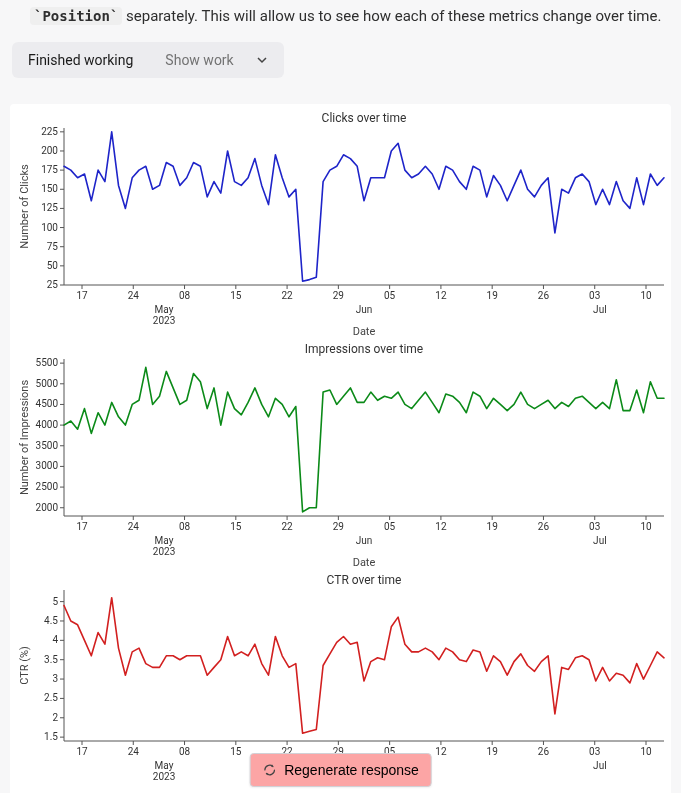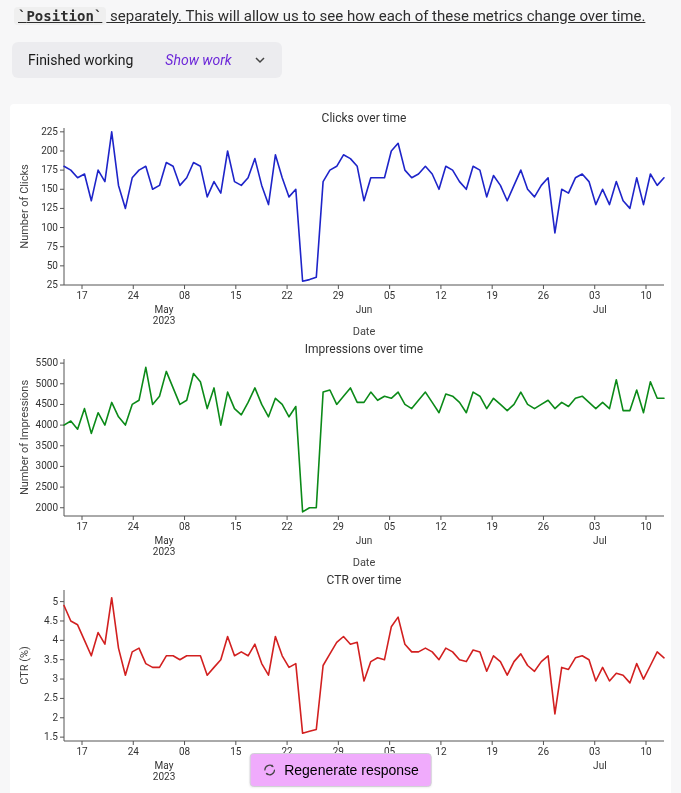--- a/index.html
+++ b/index.html
@@ -4,25 +4,24 @@
 <style>
   * { box-sizing: border-box; margin: 0; padding: 0; }
   body {
     font-family: -apple-system, BlinkMacSystemFont, "Segoe UI", Roboto, Helvetica, Arial, sans-serif;
     background: #f7f7f8;
     color: #1a1a1a;
     font-size: 14px;
     width: 681px;
   }
   .top-text {
-    padding: 6px 14px 10px 14px;
+    padding: 6px 14px 10px 30px;
     font-size: 15px;
     line-height: 1.45;
     color: #2e2e2e;
-    text-decoration: underline;
   }
   .top-text code {
     font-family: ui-monospace, SFMono-Regular, Menlo, Consolas, monospace;
     font-weight: 700;
     background: #efefef;
     padding: 1px 4px;
     border-radius: 4px;
     font-size: 14px;
   }
   .work-bar {
@@ -32,23 +31,22 @@
     gap: 32px;
     background: #ececef;
     border-radius: 6px;
     padding: 10px 16px;
     font-size: 14px;
   }
   .work-bar .show {
     display: inline-flex;
     align-items: center;
     gap: 22px;
-    color: #6d28d9;
+    color: #737373;
     cursor: pointer;
-    font-style: italic;
   }
   .chart-card {
     background: #ffffff;
     margin: 16px 10px;
     border-radius: 4px;
     padding: 4px 4px 8px 4px;
   }
   .chart-block { position: relative; }
   svg { display: block; }
   .axis-label {
@@ -64,21 +62,21 @@
     fill: #333;
   }
   .regen {
     position: fixed;
     left: 50%;
     transform: translateX(-50%);
     bottom: 6px;
     top: auto;
   }
   .regen button {
-    background: #f0abfc;
+    background: #fca5a5;
     border: 1px solid #d1d1d6;
     border-radius: 4px;
     padding: 8px 12px;
     font-size: 14px;
     display: inline-flex;
     align-items: center;
     gap: 8px;
     cursor: pointer;
     box-shadow: 0 1px 2px rgba(0,0,0,0.06);
   }

